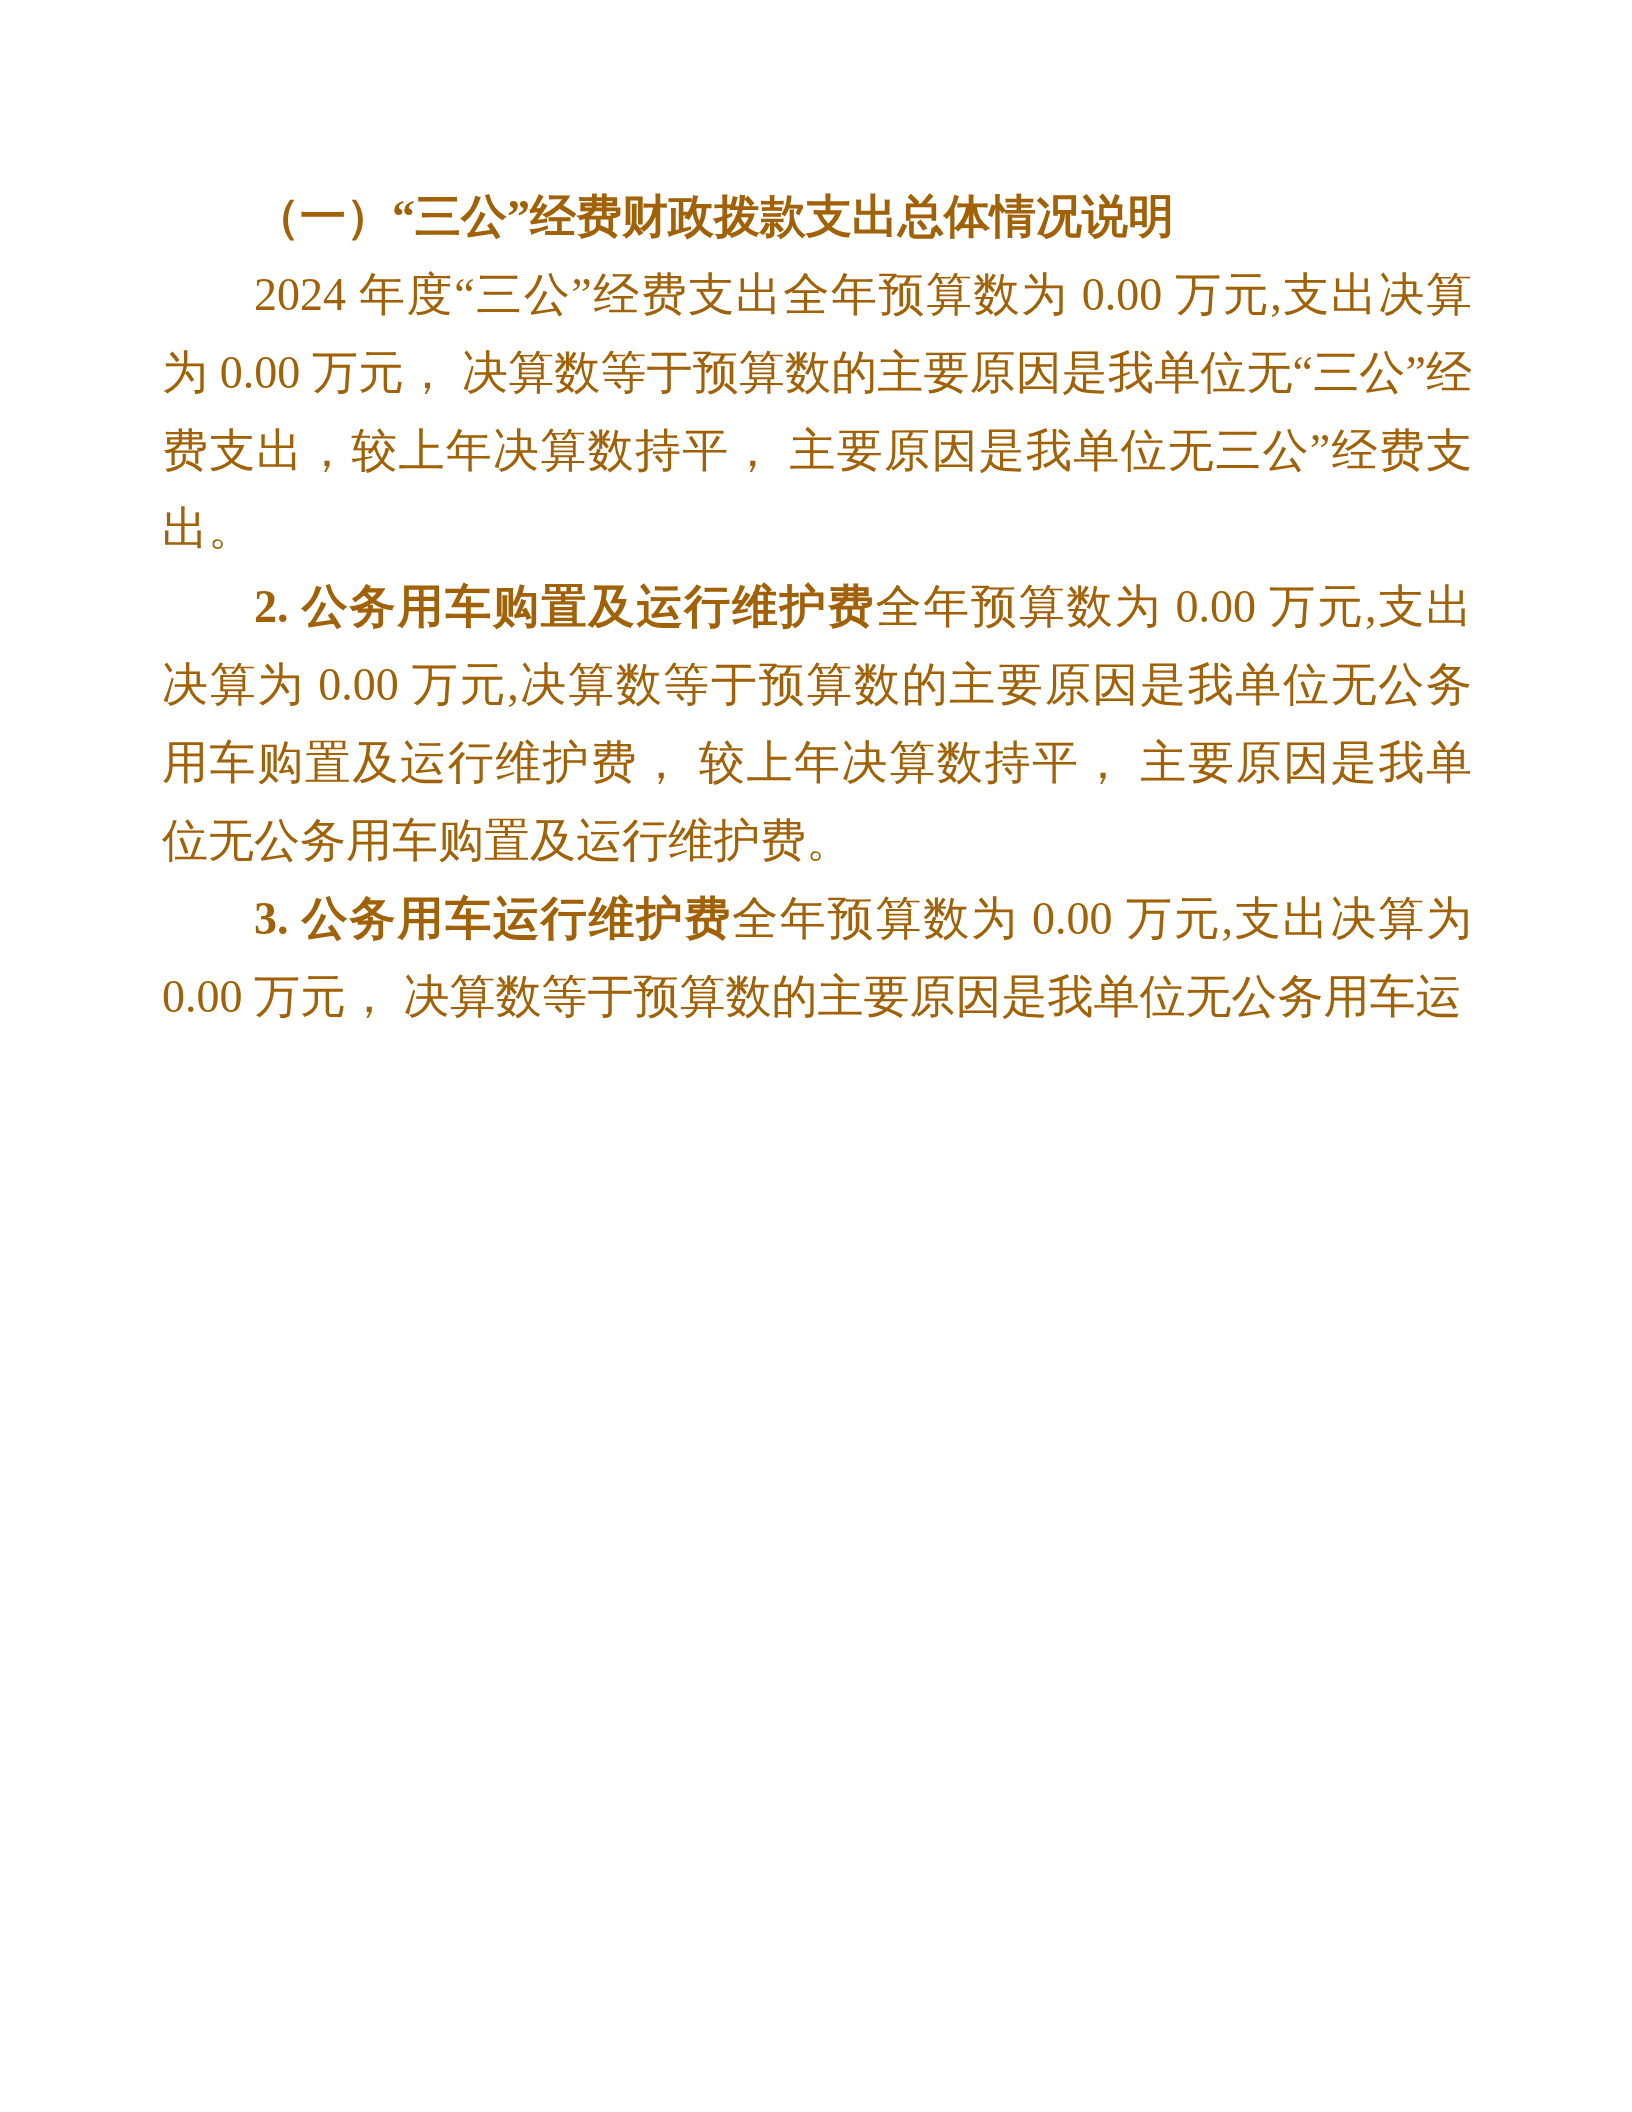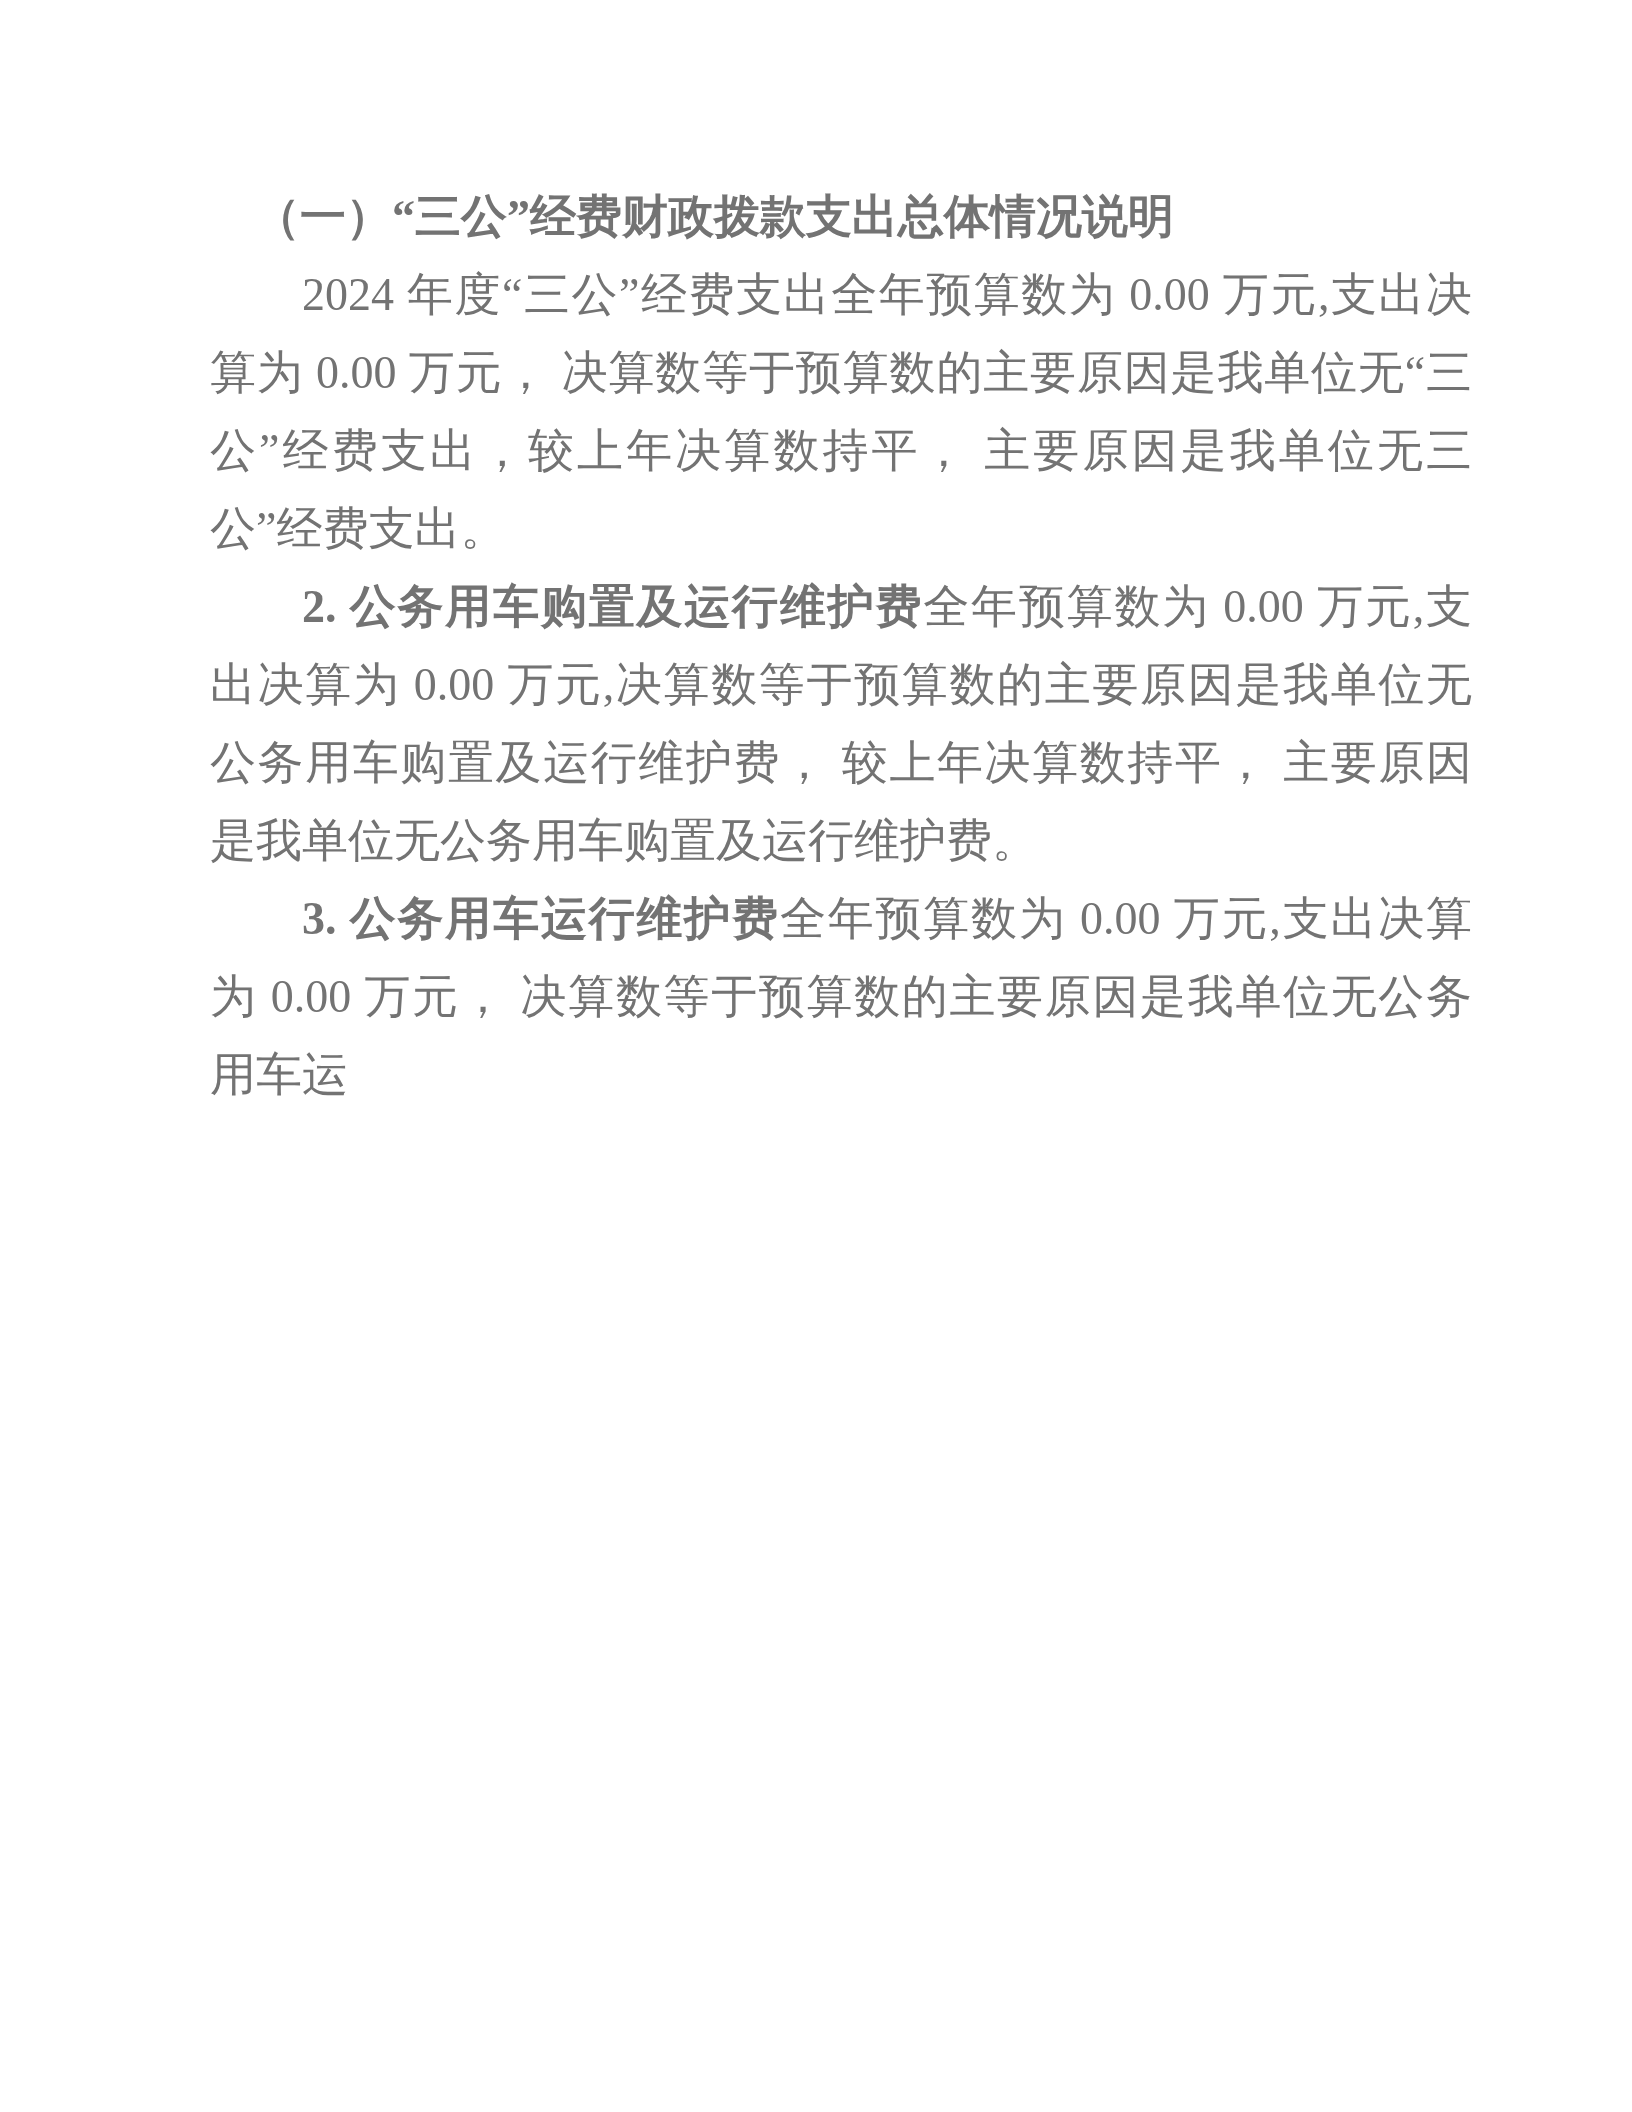--- a/index.html
+++ b/index.html
@@ -7,37 +7,36 @@
   body {
     width: 1632px;
     height: 2112px;
     overflow: hidden;
     font-family: "Liberation Serif", "DejaVu Serif", serif;
   }
   .page {
     width: 1632px;
     height: 2112px;
     background: #ffffff;
-    color: #737373;
+    color: #a16207;
     padding: 178px 160px 0 162px;
     font-size: 46px;
     line-height: 78px;
     text-align: justify;
     text-justify: inter-character;
   }
   .heading {
     text-indent: 2em;
     font-weight: bold;
     font-size: 46px;
     line-height: 78px;
   }
   .para {
     text-indent: 2em;
     font-weight: normal;
-    margin-left: 48px;
   }
   .lead {
     font-weight: bold;
   }
 </style>
 </head>
 <body>
 
 <div class="page">
 

